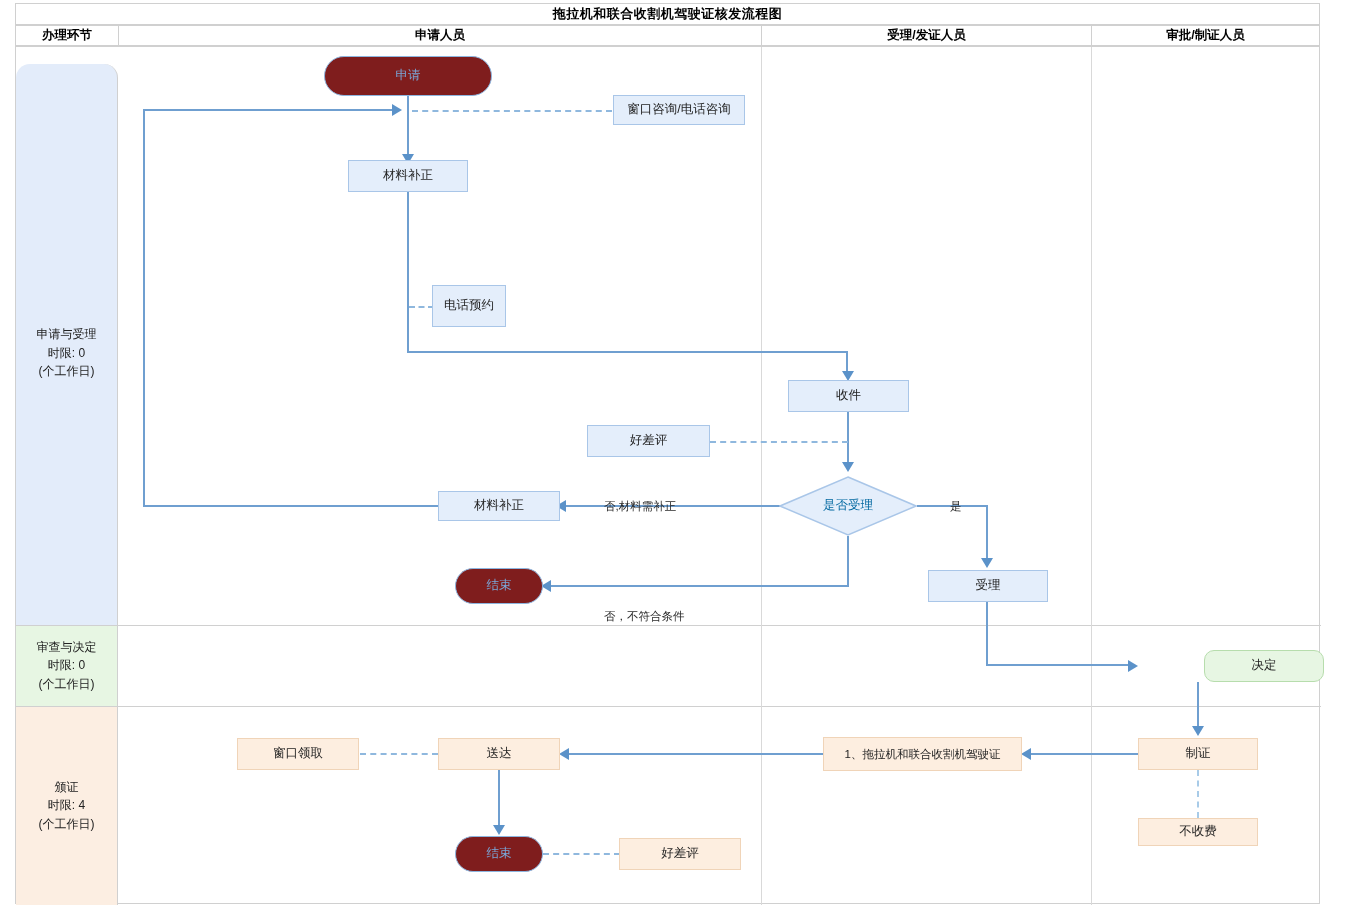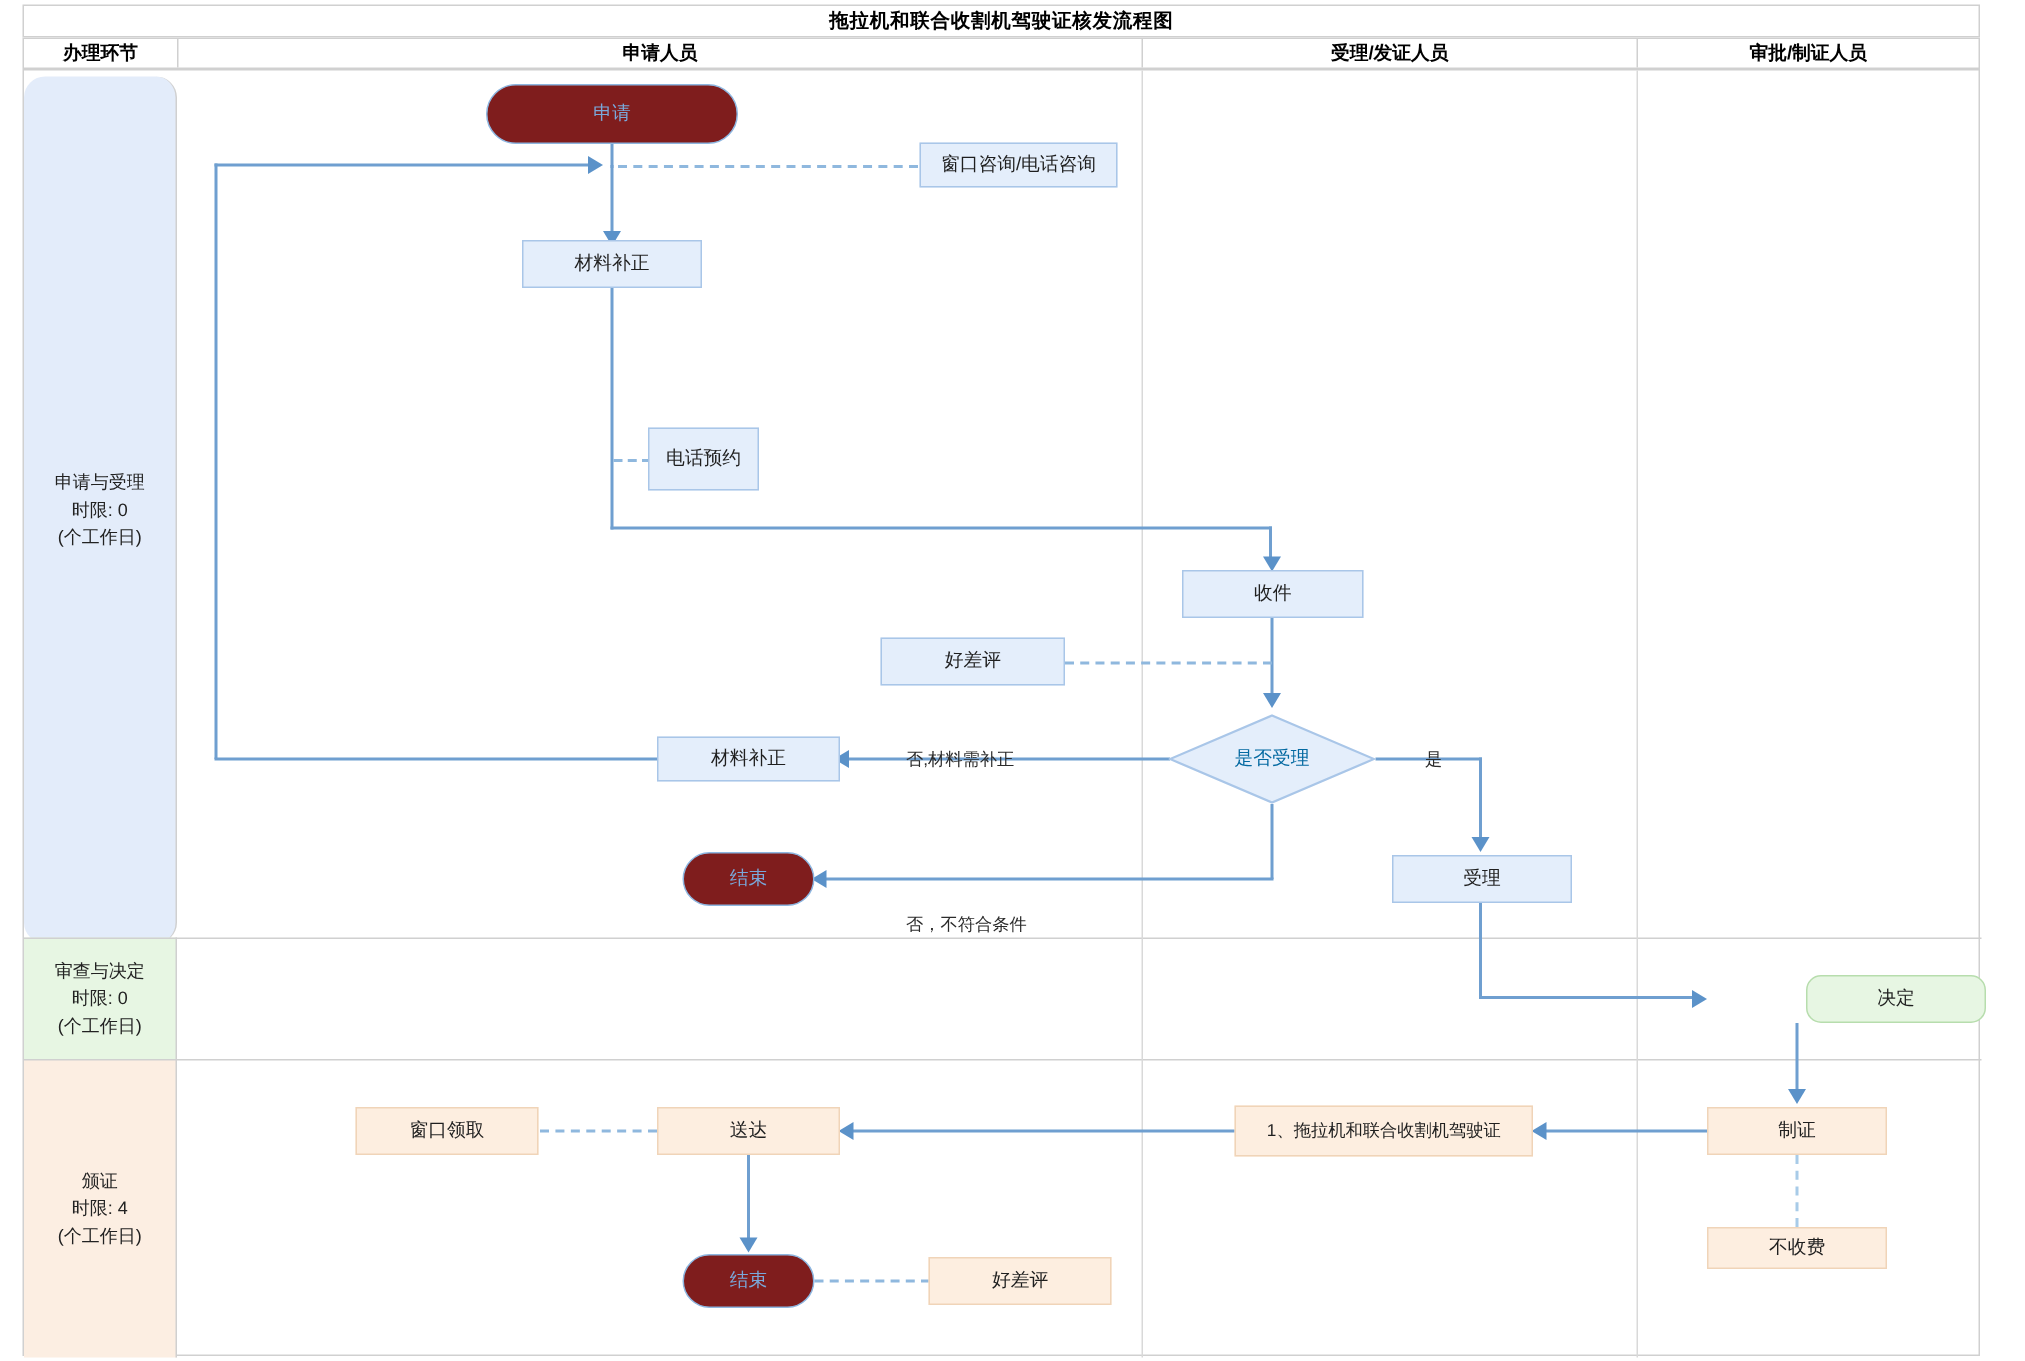--- a/index.html
+++ b/index.html
@@ -133,21 +133,21 @@
 
   <div id="header-row" class="frame">
     <div class="hdr-cell" style="left:0;width:102px;">办理环节</div>
     <div class="hdr-cell hdr-sep" style="left:102px;width:643px;">申请人员</div>
     <div class="hdr-cell hdr-sep" style="left:745px;width:330px;">受理/发证人员</div>
     <div class="hdr-cell hdr-sep" style="left:1075px;width:228px;">审批/制证人员</div>
   </div>
 
   <div id="body-grid" class="frame">
 
-    <div class="phase-cell" style="top:4px;height:578px;background:#e3ecfa;border-radius:14px;">申请与受理
+    <div class="phase-cell" style="top:17px;height:578px;background:#e3ecfa;border-radius:14px;">申请与受理
 时限: 0
 (个工作日)</div>
     <div class="phase-cell" style="top:578px;height:81px;background:#e7f6e3;">审查与决定
 时限: 0
 (个工作日)</div>
     <div class="phase-cell" style="top:659px;height:199px;background:#fceee2;">颁证
 时限: 4
 (个工作日)</div>
 
     <div class="row-div" style="top:578px;"></div>

